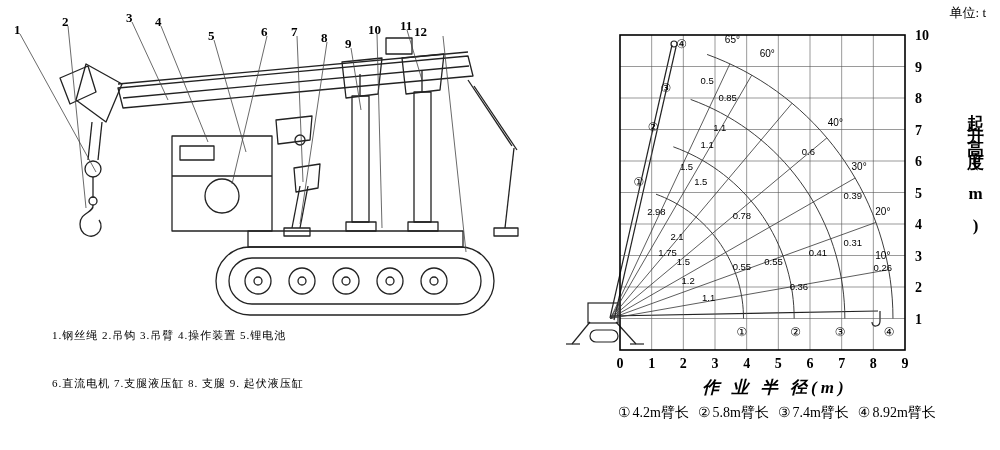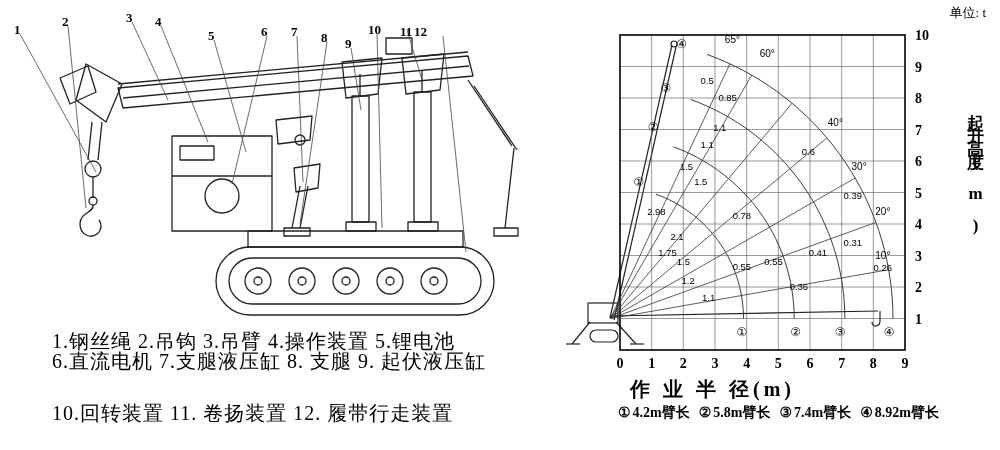--- a/index.html
+++ b/index.html
@@ -1,28 +1,28 @@
 <!DOCTYPE html>
 <html><head>
 <meta charset="utf-8">
 <style>
   html,body{margin:0;padding:0;background:#fff;}
   body{width:1000px;height:450px;position:relative;overflow:hidden;
        font-family:"Liberation Serif",serif;color:#000;}
   .panel-left{position:absolute;left:0;top:0;width:560px;height:450px;}
   .panel-right{position:absolute;left:560px;top:0;width:440px;height:450px;}
   .callout{position:absolute;font-size:13px;font-weight:bold;}
-  .legend-line{position:absolute;left:52px;font-size:20px;letter-spacing:1px;font-weight:500;white-space:nowrap;}
+  .legend-line{position:absolute;left:52px;font-size:11px;letter-spacing:1px;font-weight:500;white-space:nowrap;}
   .unit-label{position:absolute;right:14px;top:4px;font-size:13px;font-weight:normal;}
   .ylabel{position:absolute;left:404px;top:100px;writing-mode:vertical-rl;text-orientation:upright;
           font-size:17px;font-weight:bold;letter-spacing:13px;}
-  .xlabel{position:absolute;left:70px;top:376px;width:290px;
-          font-size:20px;font-weight:bold;letter-spacing:4px;}
+  .xlabel{position:absolute;left:70px;top:376px;width:290px;text-align:center;
+          font-size:17px;font-weight:bold;letter-spacing:4px;font-style:italic;}
   .chart-legend{position:absolute;left:58px;top:404px;width:380px;display:flex;gap:9px;
-          font-size:14px;font-weight:bold;white-space:nowrap;}
+          font-size:14px;font-weight:normal;white-space:nowrap;}
   .chart-legend .sym{margin-right:2px;}
   #chart-svg{position:absolute;left:0;top:0;}
   #crane-svg{position:absolute;left:0;top:0;}
   .grid{stroke:#555;stroke-width:0.6;}
   .border{stroke:#000;stroke-width:1.6;fill:none;}
   .ray{stroke:#333;stroke-width:0.8;}
   .arc{stroke:#333;stroke-width:0.95;fill:none;}
   .tick{font:bold 14px "Liberation Serif",serif;text-anchor:middle;}
   .ytick{text-anchor:start;}
   .cap{font:9.5px "Liberation Sans",sans-serif;text-anchor:middle;}
@@ -124,26 +124,25 @@
   <span class="callout" style="left:14px;top:22px">1</span>
   <span class="callout" style="left:62px;top:14px">2</span>
   <span class="callout" style="left:126px;top:10px">3</span>
   <span class="callout" style="left:155px;top:14px">4</span>
   <span class="callout" style="left:208px;top:28px">5</span>
   <span class="callout" style="left:261px;top:24px">6</span>
   <span class="callout" style="left:291px;top:24px">7</span>
   <span class="callout" style="left:321px;top:30px">8</span>
   <span class="callout" style="left:345px;top:36px">9</span>
   <span class="callout" style="left:368px;top:22px">10</span>
-  <span class="callout" style="left:400px;top:24px">11</span>
+  <span class="callout" style="left:400px;top:18px">11</span>
   <span class="callout" style="left:414px;top:24px">12</span>
 
   <div class="legend-line" style="top:328px">1.钢丝绳 2.吊钩 3.吊臂 4.操作装置 5.锂电池</div>
-  <div class="legend-line" style="top:348px">6.直流电机 7.支腿液压缸 8. 支腿  9. 起伏液压缸</div>
-  <div class="legend-line" style="top:400px">10.回转装置  11. 卷扬装置  12. 履带行走装置</div>
+  <div class="legend-line" style="top:376px">6.直流电机 7.支腿液压缸 8. 支腿  9. 起伏液压缸</div>
 </div>
 
 <div class="panel-right">
   <svg id="chart-svg" viewBox="0 0 440 450" width="440" height="450">
 
     <g stroke="#222" stroke-width="1.2" fill="none">
       <line x1="50" y1="318" x2="112" y2="45"></line>
       <line x1="54" y1="320" x2="116" y2="47"></line>
       <circle cx="114" cy="44" r="3"></circle>
       <line x1="50" y1="316" x2="318" y2="311"></line>

